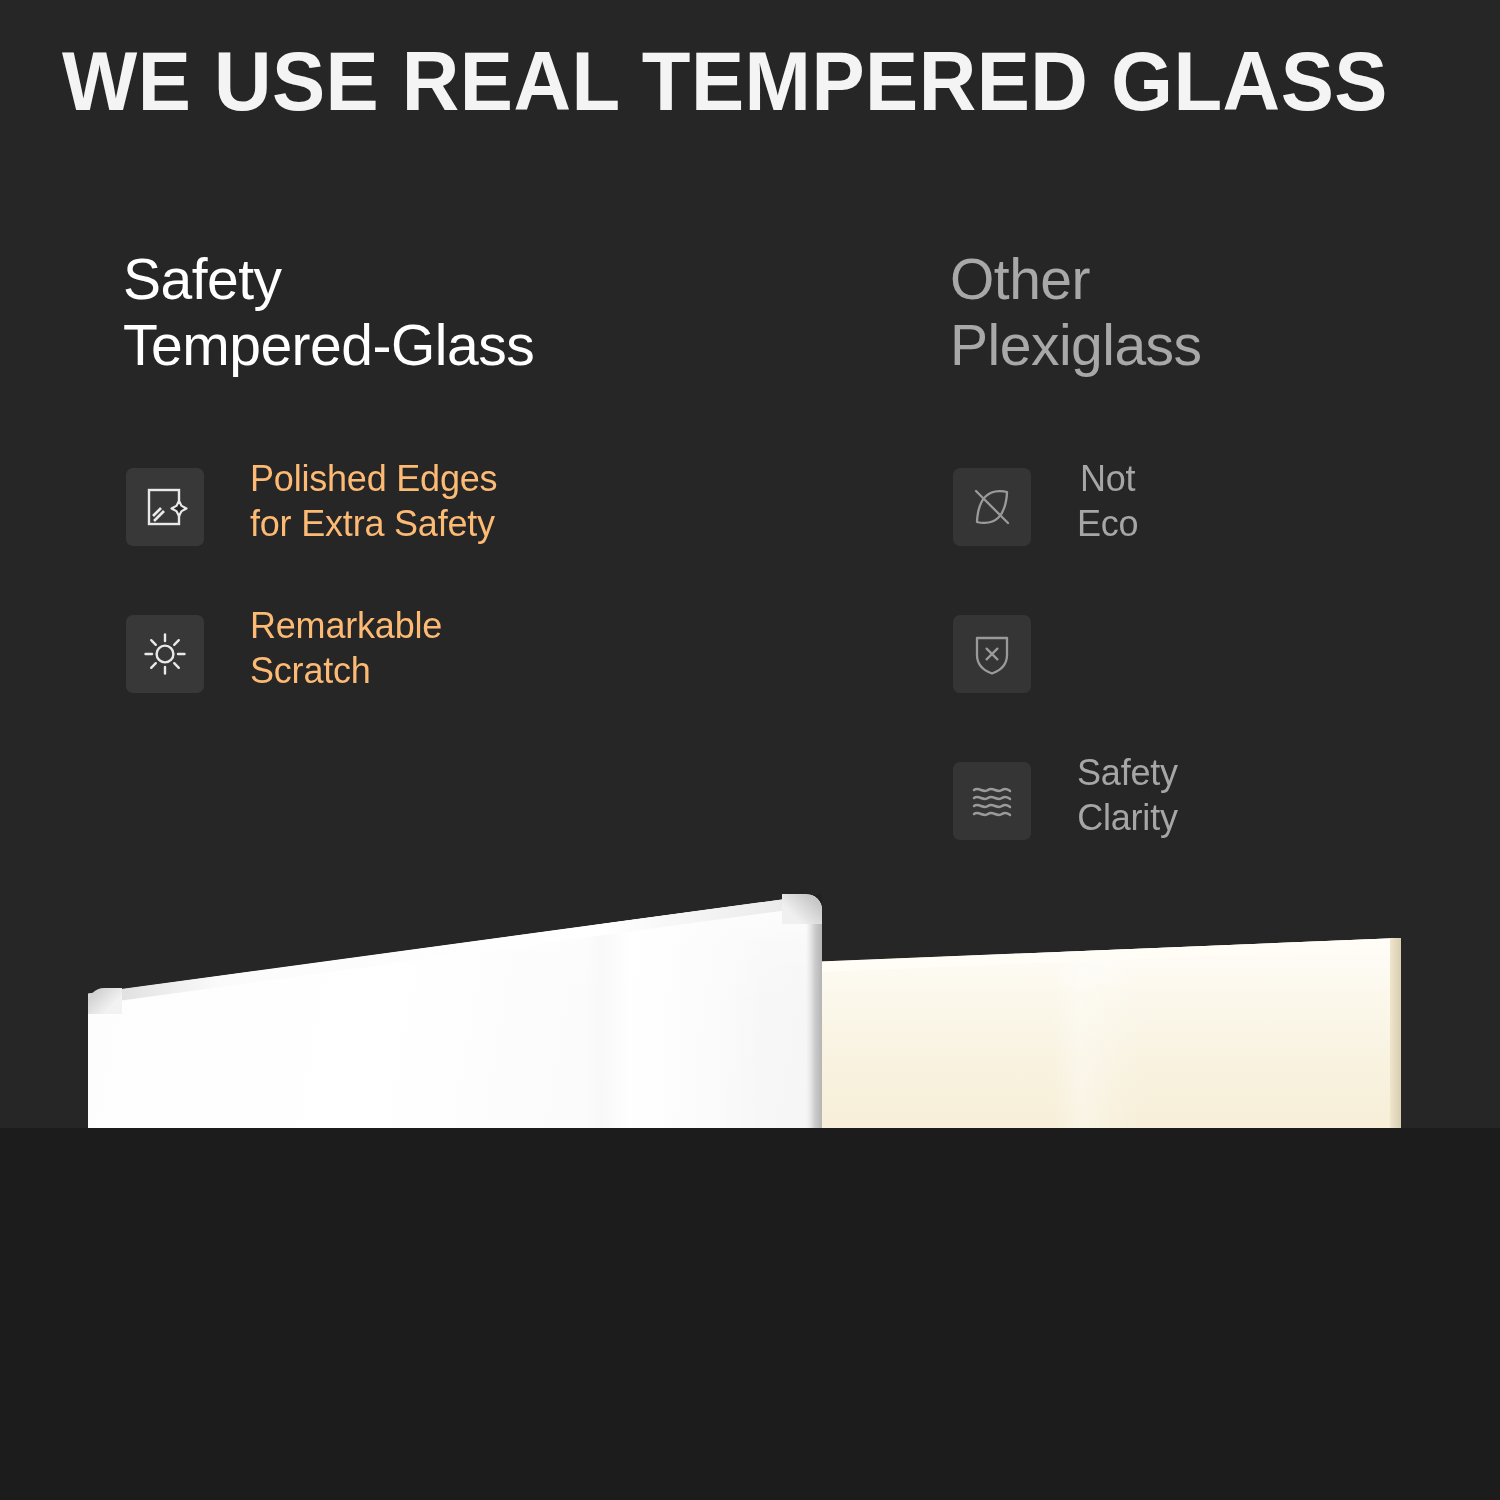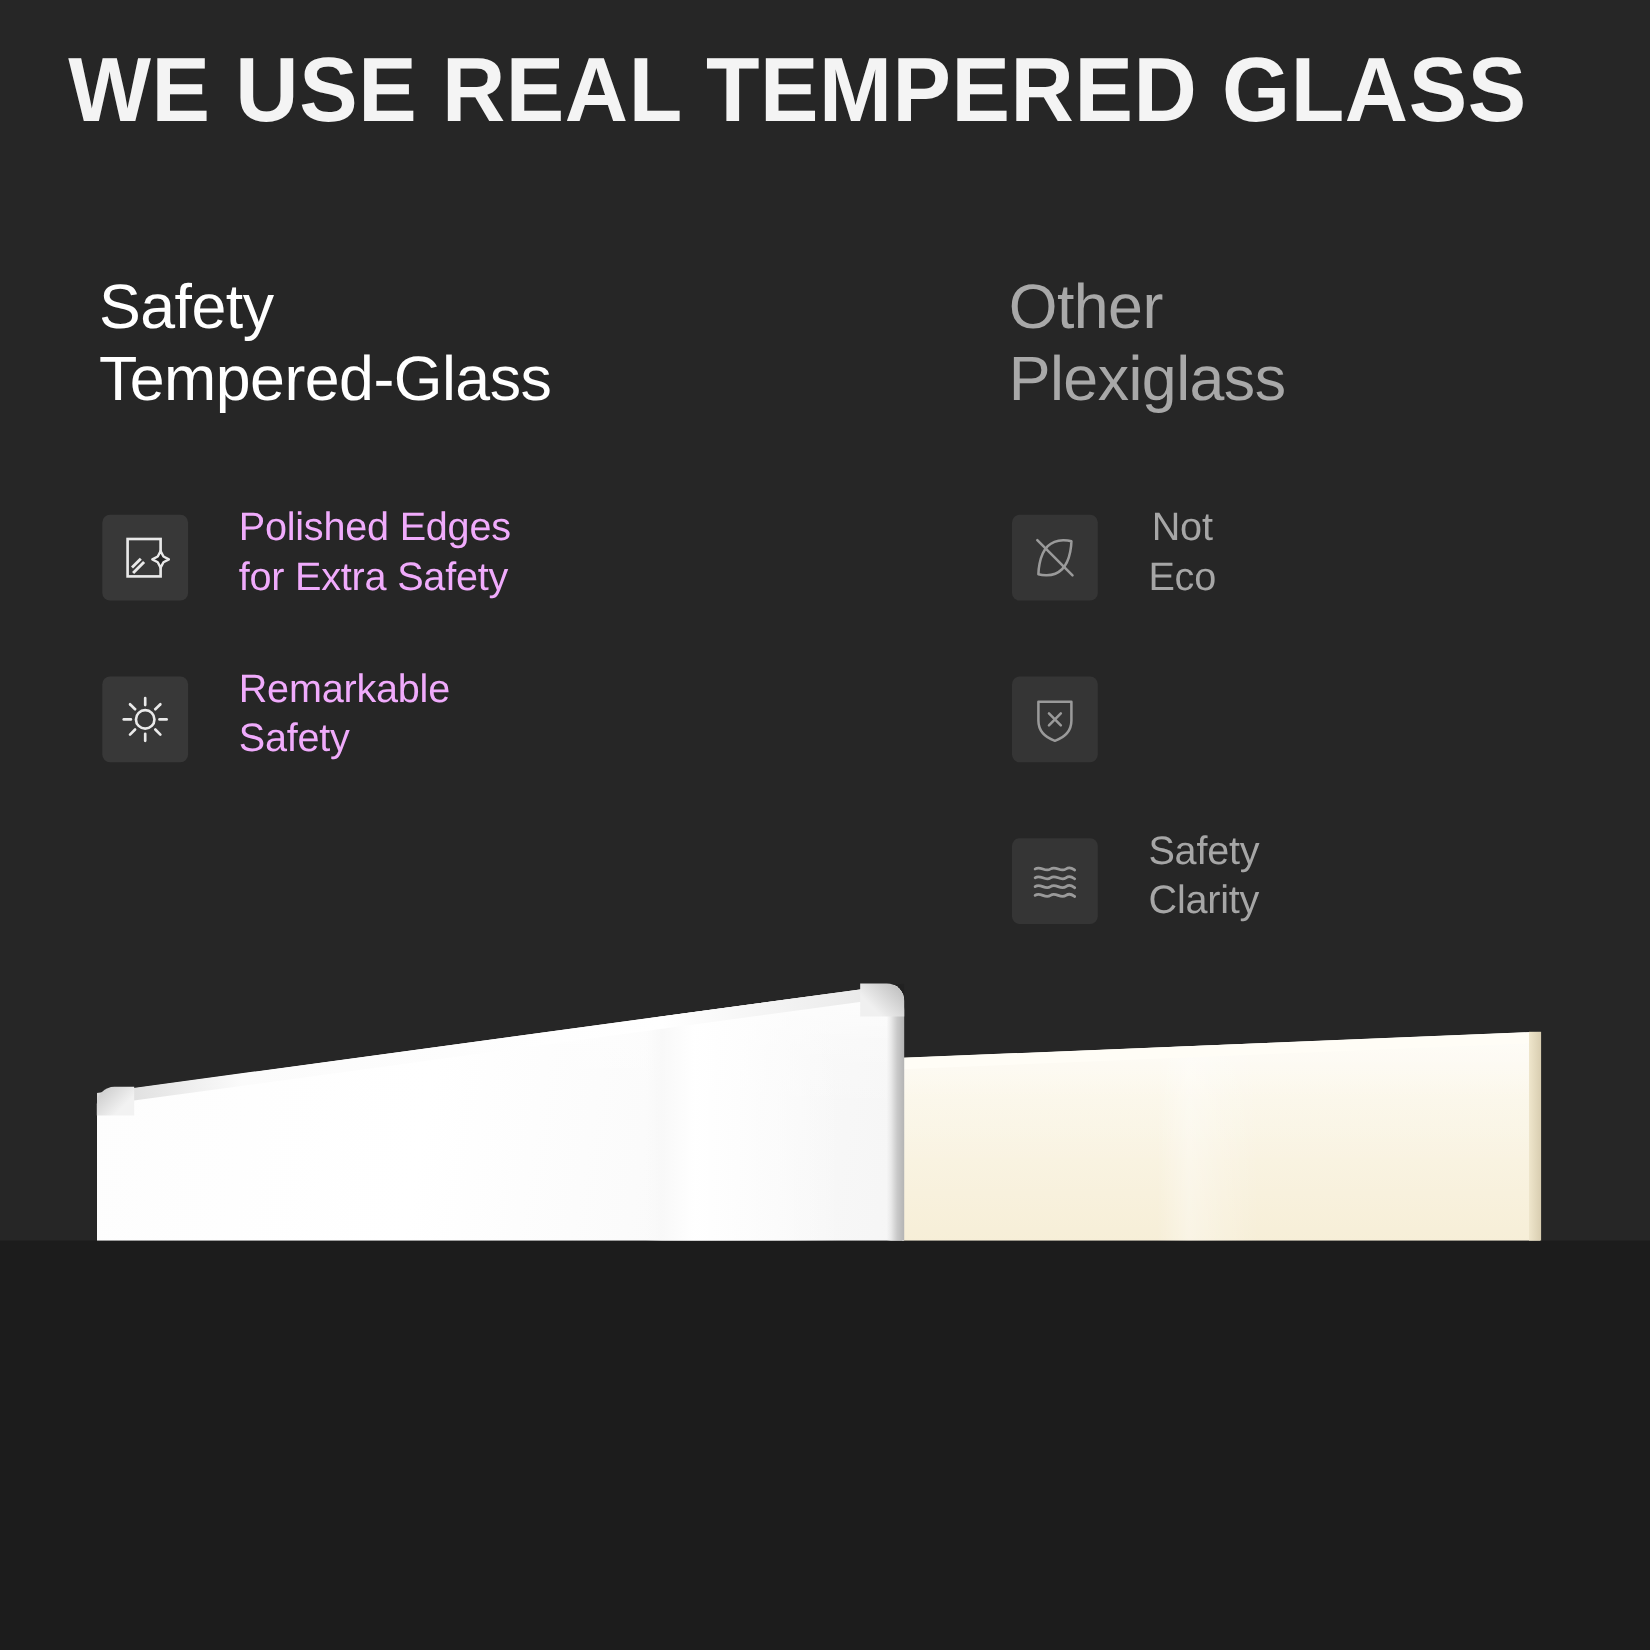--- a/index.html
+++ b/index.html
@@ -30,20 +30,21 @@
     line-height: 1.0;
     transform: scaleX(0.96);
     transform-origin: left top;
     white-space: nowrap;
   }
 
   
   .column {
     position: absolute;
     top: 246px;
+    margin-left: 33px;
   }
   #col-left  { left: 90px;  width: 760px; }
   #col-right { left: 917px; width: 560px; }
 
   .col-heading {
     font-size: 57px;
     font-weight: 400;
     line-height: 1.16;
     letter-spacing: -0.5px;
     white-space: pre-line;
@@ -81,21 +82,21 @@
   .feature-label {
     position: absolute;
     left: 124px;
     top: -12px;
     font-size: 36px;
     font-weight: 400;
     line-height: 1.26;
     letter-spacing: -0.2px;
     white-space: pre-line;
   }
-  #col-left .feature-label  { color: #f0abfc; }
+  #col-left .feature-label  { color: #fdba74; }
   #col-right .feature-label { color: #a6a6a6; text-align: center; }
 
   
   #panels {
     position: absolute;
     left: 0;
     top: 860px;
     width: 1500px;
     height: 640px;
   }
@@ -270,21 +271,21 @@
               <path d="M24 37 V43.5"></path>
             <path d="M4.5 24 H11"></path>
               <path d="M37 24 H43.5"></path>
             <path d="M10.2 10.2 L14.8 14.8"></path>
               <path d="M33.2 33.2 L37.8 37.8"></path>
             <path d="M37.8 10.2 L33.2 14.8"></path>
               <path d="M14.8 33.2 L10.2 37.8"></path>
           </svg>
         </div>
         <div class="feature-label">Remarkable
-Safety</div>
+Scratch</div>
       </div>
 
 
     </div>
   </div>
 
   <div class="column" id="col-right">
     <div class="col-heading">Other
 Plexiglass</div>
 

